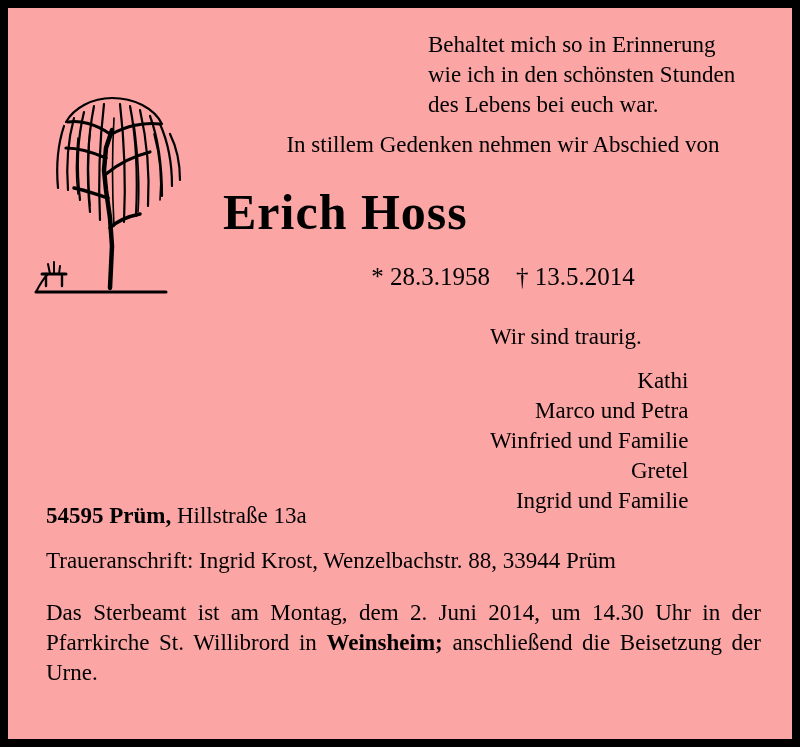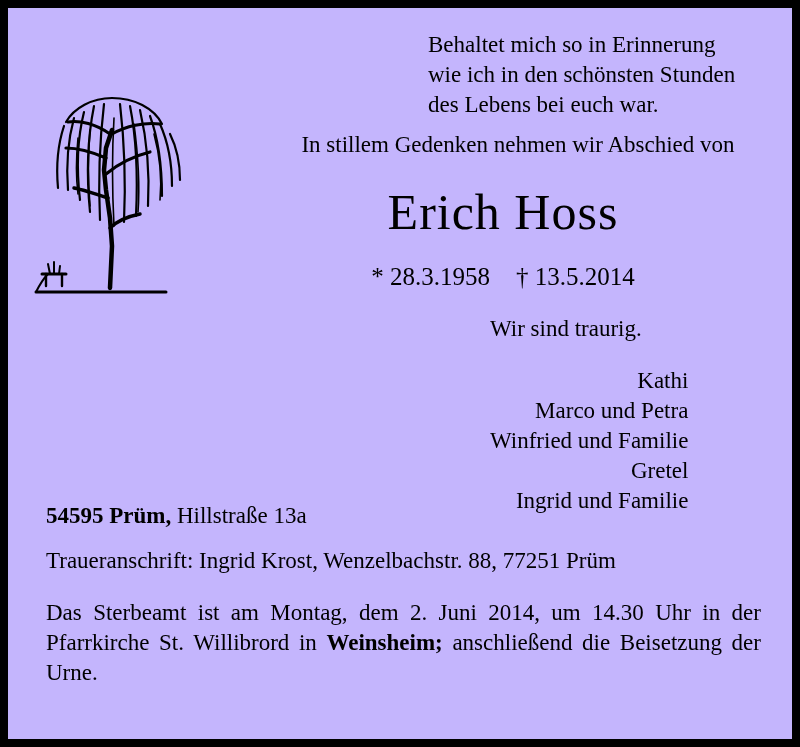--- a/index.html
+++ b/index.html
@@ -12,71 +12,70 @@
     height: 747px;
     overflow: hidden;
     font-family: "Liberation Serif", serif;
   }
   .obituary {
     position: absolute;
     left: 8px;
     top: 8px;
     width: 784px;
     height: 731px;
-    background: #c4b5fd;
+    background: #fca5a5;
     box-sizing: border-box;
     overflow: hidden;
   }
   .epitaph {
     position: absolute;
     left: 420px;
     top: 22px;
     width: 350px;
     text-align: left;
     font-size: 23px;
     line-height: 30px;
     color: #000;
   }
   .epitaph div { white-space: nowrap; }
 
   .intro {
     position: absolute;
-    left: 230px;
+    left: 215px;
     top: 124px;
     width: 560px;
     text-align: center;
     font-size: 23px;
     color: #000;
   }
   .name {
     position: absolute;
     left: 215px;
     top: 175px;
     width: 560px;
-    text-align: center;
     font-size: 50px;
-    font-weight: normal;
+    font-weight: bold;
     letter-spacing: 1px;
     color: #000;
   }
   .dates {
     position: absolute;
     left: 215px;
     top: 255px;
     width: 560px;
     text-align: center;
     font-size: 25px;
     color: #000;
   }
   .dates .sep { display: inline-block; width: 26px; }
 
   .sad {
     position: absolute;
     left: 482px;
-    top: 308px;
+    top: 316px;
     font-size: 23px;
     color: #000;
     font-family: Liberation Serif, serif;
   }
   .family {
     position: absolute;
     left: 482px;
     top: 358px;
     font-size: 23px;
     line-height: 30px;
@@ -201,18 +200,18 @@
     <div>Marco und Petra</div>
     <div>Winfried und Familie</div>
     <div>Gretel</div>
     <div>Ingrid und Familie</div>
   </div>
 
   <div class="address">
     <b>54595 Prüm,</b><span> Hillstraße 13a</span>
   </div>
 
-  <div class="mourn-address">Traueranschrift: Ingrid Krost, Wenzelbachstr. 88, 77251 Prüm</div>
+  <div class="mourn-address">Traueranschrift: Ingrid Krost, Wenzelbachstr. 88, 33944 Prüm</div>
 
   <div class="service"><span>Das Sterbeamt ist am Montag, dem 2. Juni 2014, um 14.30 Uhr in der Pfarrkirche St. Willibrord in </span><b>Weinsheim;</b><span> anschließend die Beisetzung der Urne.</span></div>
 
 
 </div>
 
 </body></html>

